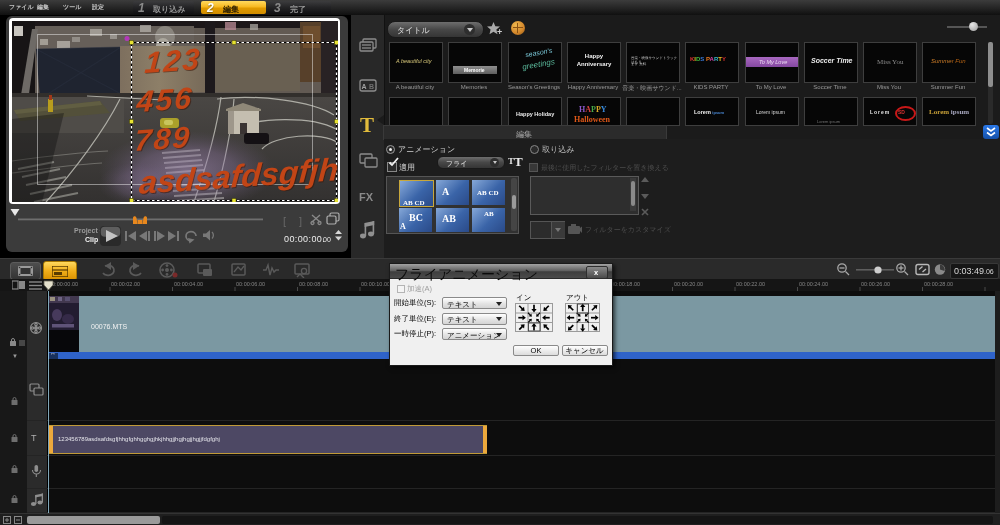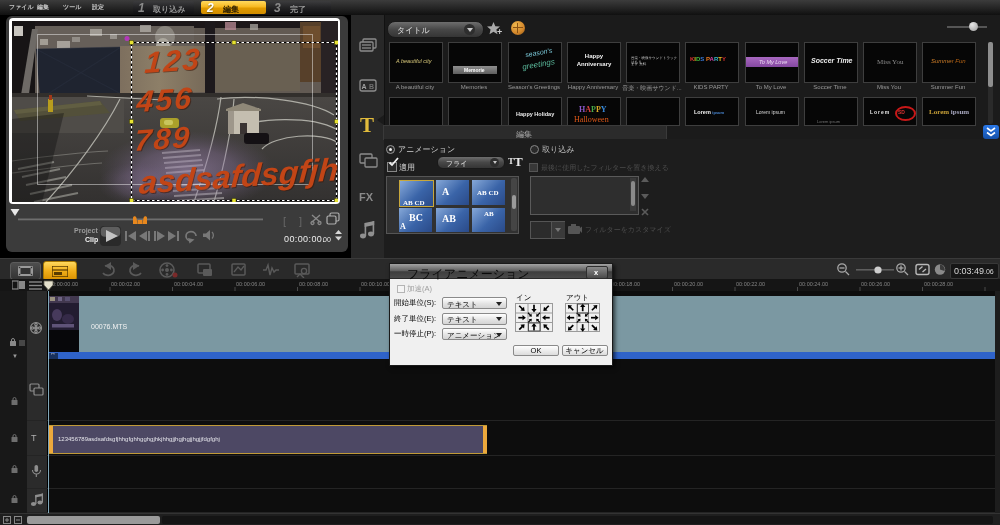--- a/index.html
+++ b/index.html
@@ -347,21 +347,21 @@
   <div class="abs tlabel" style="left:508px;top:69px;width:60px;">Miss You</div>
   <div class="abs tlabel" style="left:567px;top:69px;width:60px;">Summer Fun</div>
 
   <div class="abs thumb" style="left:38px;top:82px;width:52px;height:27px;"></div>
   <div class="abs thumb" style="left:97px;top:82px;width:52px;height:27px;"></div>
   <div class="abs thumb" style="left:157px;top:82px;width:52px;height:27px;">
     <span class="abs" style="left:7px;top:13px;font-size:5.5px;font-weight:bold;color:#ececec;">Happy Holiday</span>
   </div>
   <div class="abs thumb" style="left:216px;top:82px;width:52px;height:27px;">
     <span class="abs" style="left:11px;top:7px;font-size:8px;font-weight:bold;font-family:'Liberation Serif',serif;"><i style="color:#8a58c8;font-style:normal;">H</i><i style="color:#d84040;font-style:normal;">A</i><i style="color:#48a848;font-style:normal;">P</i><i style="color:#d8a828;font-style:normal;">P</i><i style="color:#3888d8;font-style:normal;">Y</i></span>
-    <span class="abs" style="left:6px;top:17px;font-size:8px;font-weight:normal;color:#e05818;font-family:'Liberation Serif',serif;">Halloween</span>
+    <span class="abs" style="left:6px;top:17px;font-size:8px;font-weight:bold;color:#e05818;font-family:'Liberation Serif',serif;">Halloween</span>
   </div>
   <div class="abs thumb" style="left:275px;top:82px;width:52px;height:27px;"></div>
   <div class="abs thumb" style="left:334px;top:82px;width:52px;height:27px;">
     <span class="abs" style="left:8px;top:11px;font-size:5.5px;font-weight:bold;color:#f2f2f2;">Lorem <i style="font-size:4px;color:#4a8ad8;font-style:normal;">ipsum</i></span>
   </div>
   <div class="abs thumb" style="left:394px;top:82px;width:52px;height:27px;">
     <span class="abs" style="left:10px;top:11px;font-size:5px;color:#d8d8d8;">Lorem ipsum</span>
   </div>
   <div class="abs thumb" style="left:453px;top:82px;width:52px;height:27px;">
     <span class="abs" style="left:12px;top:21px;font-size:4px;color:#777;">Lorem ipsum</span>
@@ -687,21 +687,21 @@
           <line x1="13" y1="4" x2="17" y2="4"></line>
         </g>
       </svg>
     <div class="abs" style="left:27px;top:2px;width:133px;height:8px;background:#9a9a9a;border-radius:2px;"></div>
     <div class="abs" style="left:162px;top:2px;width:831px;height:8px;background:#141414;border-radius:2px;"></div>
   </div>
 </div>
 
 <div id="dialog" class="abs">
   <div class="abs" style="left:0;top:0;width:222px;height:14px;background:linear-gradient(#a2a2a2,#5e5e5e 50%,#3e3e3e 55%,#4a4a4a);border-bottom:1px solid #2a2a2a;">
-    <span class="abs" style="left:17px;top:2px;font-size:12px;color:#0a0a0a;">フライアニメーション</span>
+    <span class="abs" style="left:5px;top:2px;font-size:14px;color:#0a0a0a;">フライアニメーション</span>
     <div class="abs" style="left:196px;top:1.5px;width:20px;height:11px;background:linear-gradient(#8a8a8a,#4a4a4a);border:1px solid #2e2e2e;border-radius:2px;">
       <span class="abs" style="left:7px;top:1px;font-size:7.5px;color:#fff;font-weight:bold;">x</span>
     </div>
   </div>
   <span class="abs" style="left:7px;top:21px;width:6px;height:6px;background:#f4f4f4;border:1px solid #b4b4b4;"></span>
   <span class="abs" style="left:17px;top:20px;font-size:7.5px;color:#9e9e9e;">加速(A)</span>
   <span class="abs" style="left:4px;top:34px;font-size:7.5px;color:#000;">開始単位(S):</span>
   <span class="abs" style="left:4px;top:49.5px;font-size:7.5px;color:#000;">終了単位(E):</span>
   <span class="abs" style="left:4px;top:65px;font-size:7.5px;color:#000;">一時停止(P):</span>
   <div class="ddrop" style="left:52px;top:33px;width:63px;">

